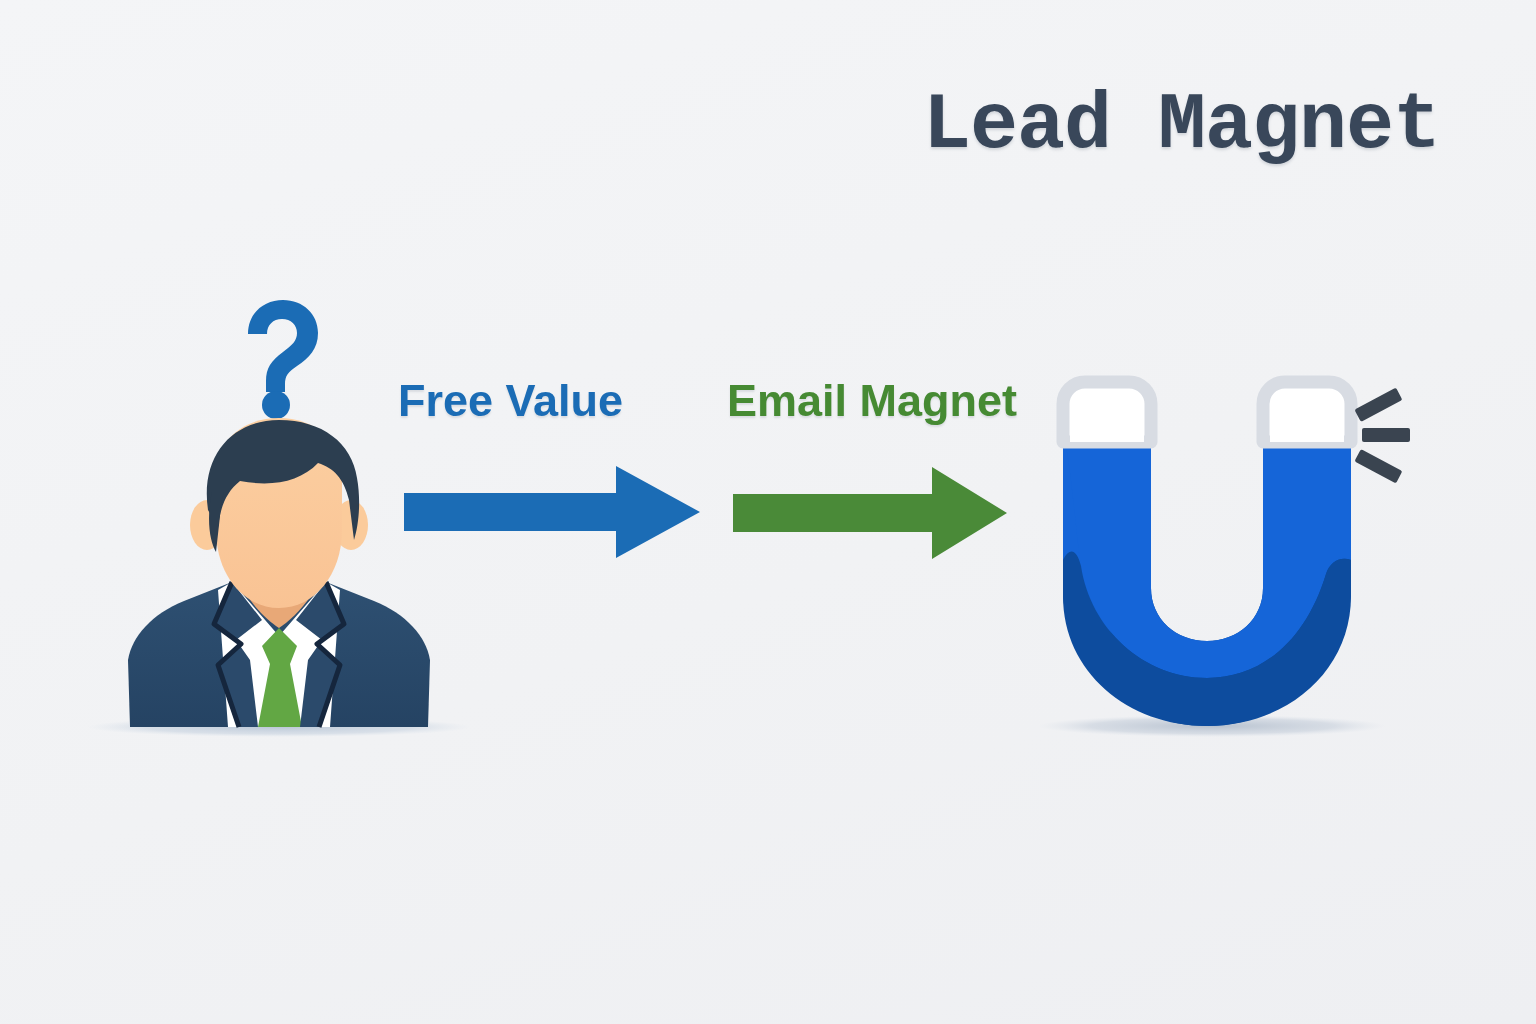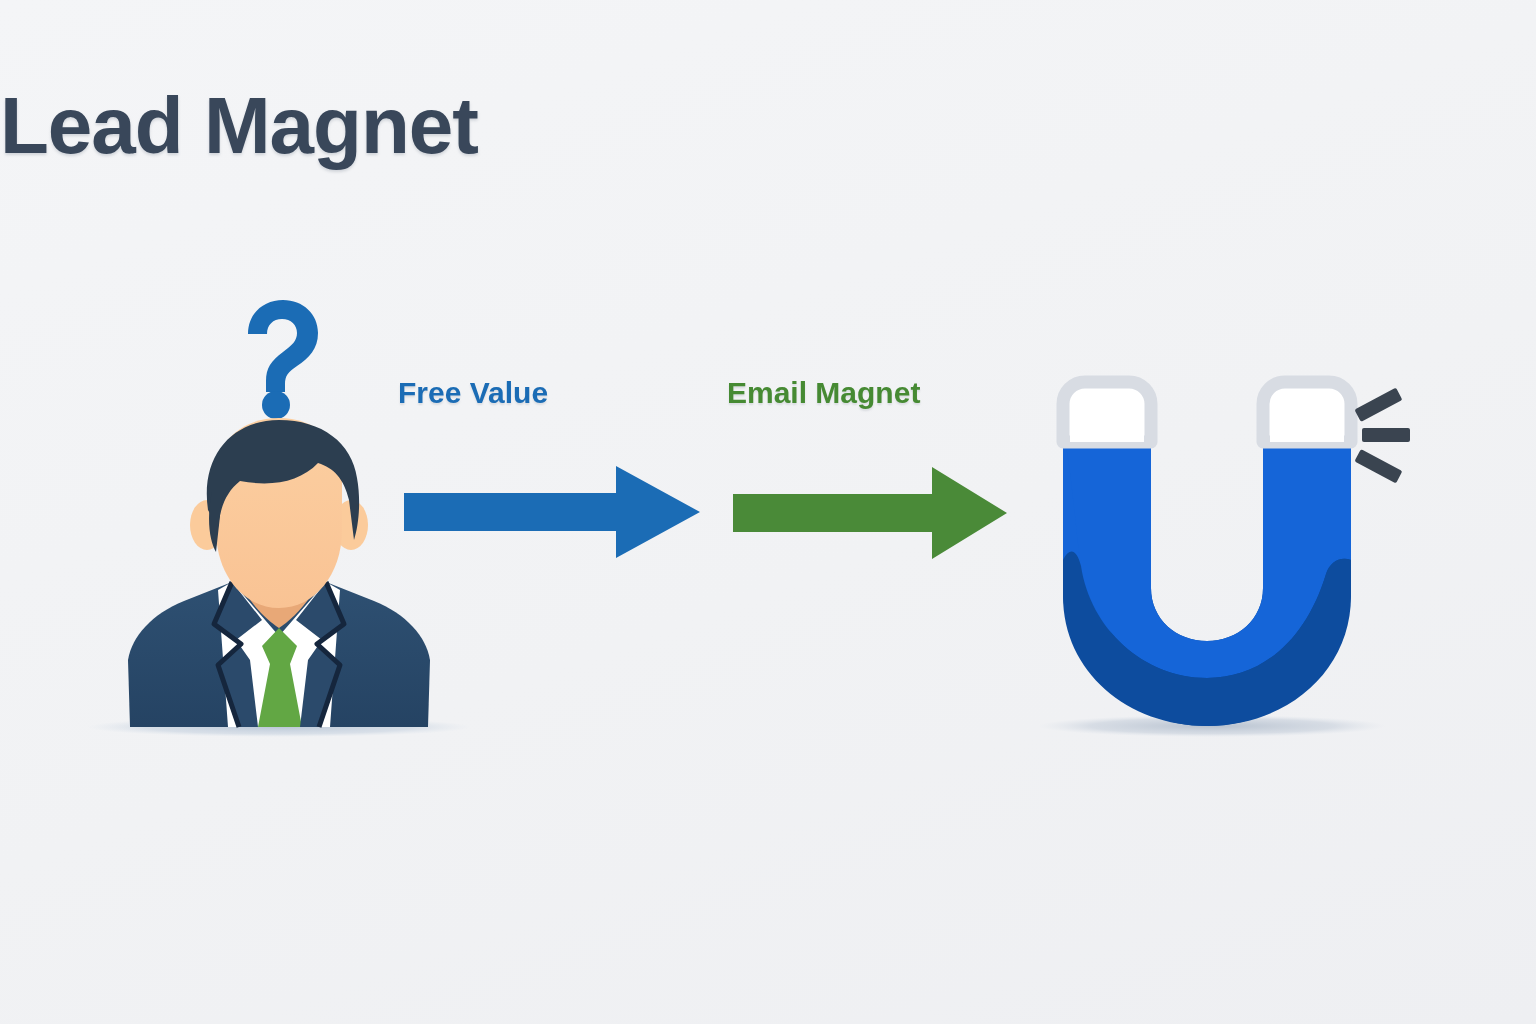--- a/index.html
+++ b/index.html
@@ -17,22 +17,22 @@
     background: linear-gradient(160deg, #f4f5f7 0%, #f1f2f4 55%, #eeeff2 100%);
     overflow: hidden;
   }
 
   
   #title {
     position: absolute;
     left: 0;
     top: 86px;
     width: 1440px;
-    text-align: left;
-    font-family: Liberation Sans, sans-serif;
+    text-align: right;
+    font-family: Liberation Mono, monospace;
     font-weight: bold;
     font-size: 80px;
     letter-spacing: -1px;
     color: #39475a;
     text-shadow: 0 2px 3px rgba(120,130,145,0.28);
     line-height: 1;
     white-space: nowrap;
   }
 
   
@@ -43,21 +43,21 @@
     width: 1536px;
     height: 1024px;
     pointer-events: none;
   }
 
   
   .arrow-label {
     position: absolute;
     font-family: "Liberation Sans", sans-serif;
     font-weight: bold;
-    font-size: 30px;
+    font-size: 45px;
     line-height: 1;
     white-space: nowrap;
     text-shadow: 0 2px 2px rgba(130,140,155,0.22);
   }
   #label-free-value {
     left: 398px;
     top: 378px;
     color: #1b6cb5;
   }
   #label-email-address {

